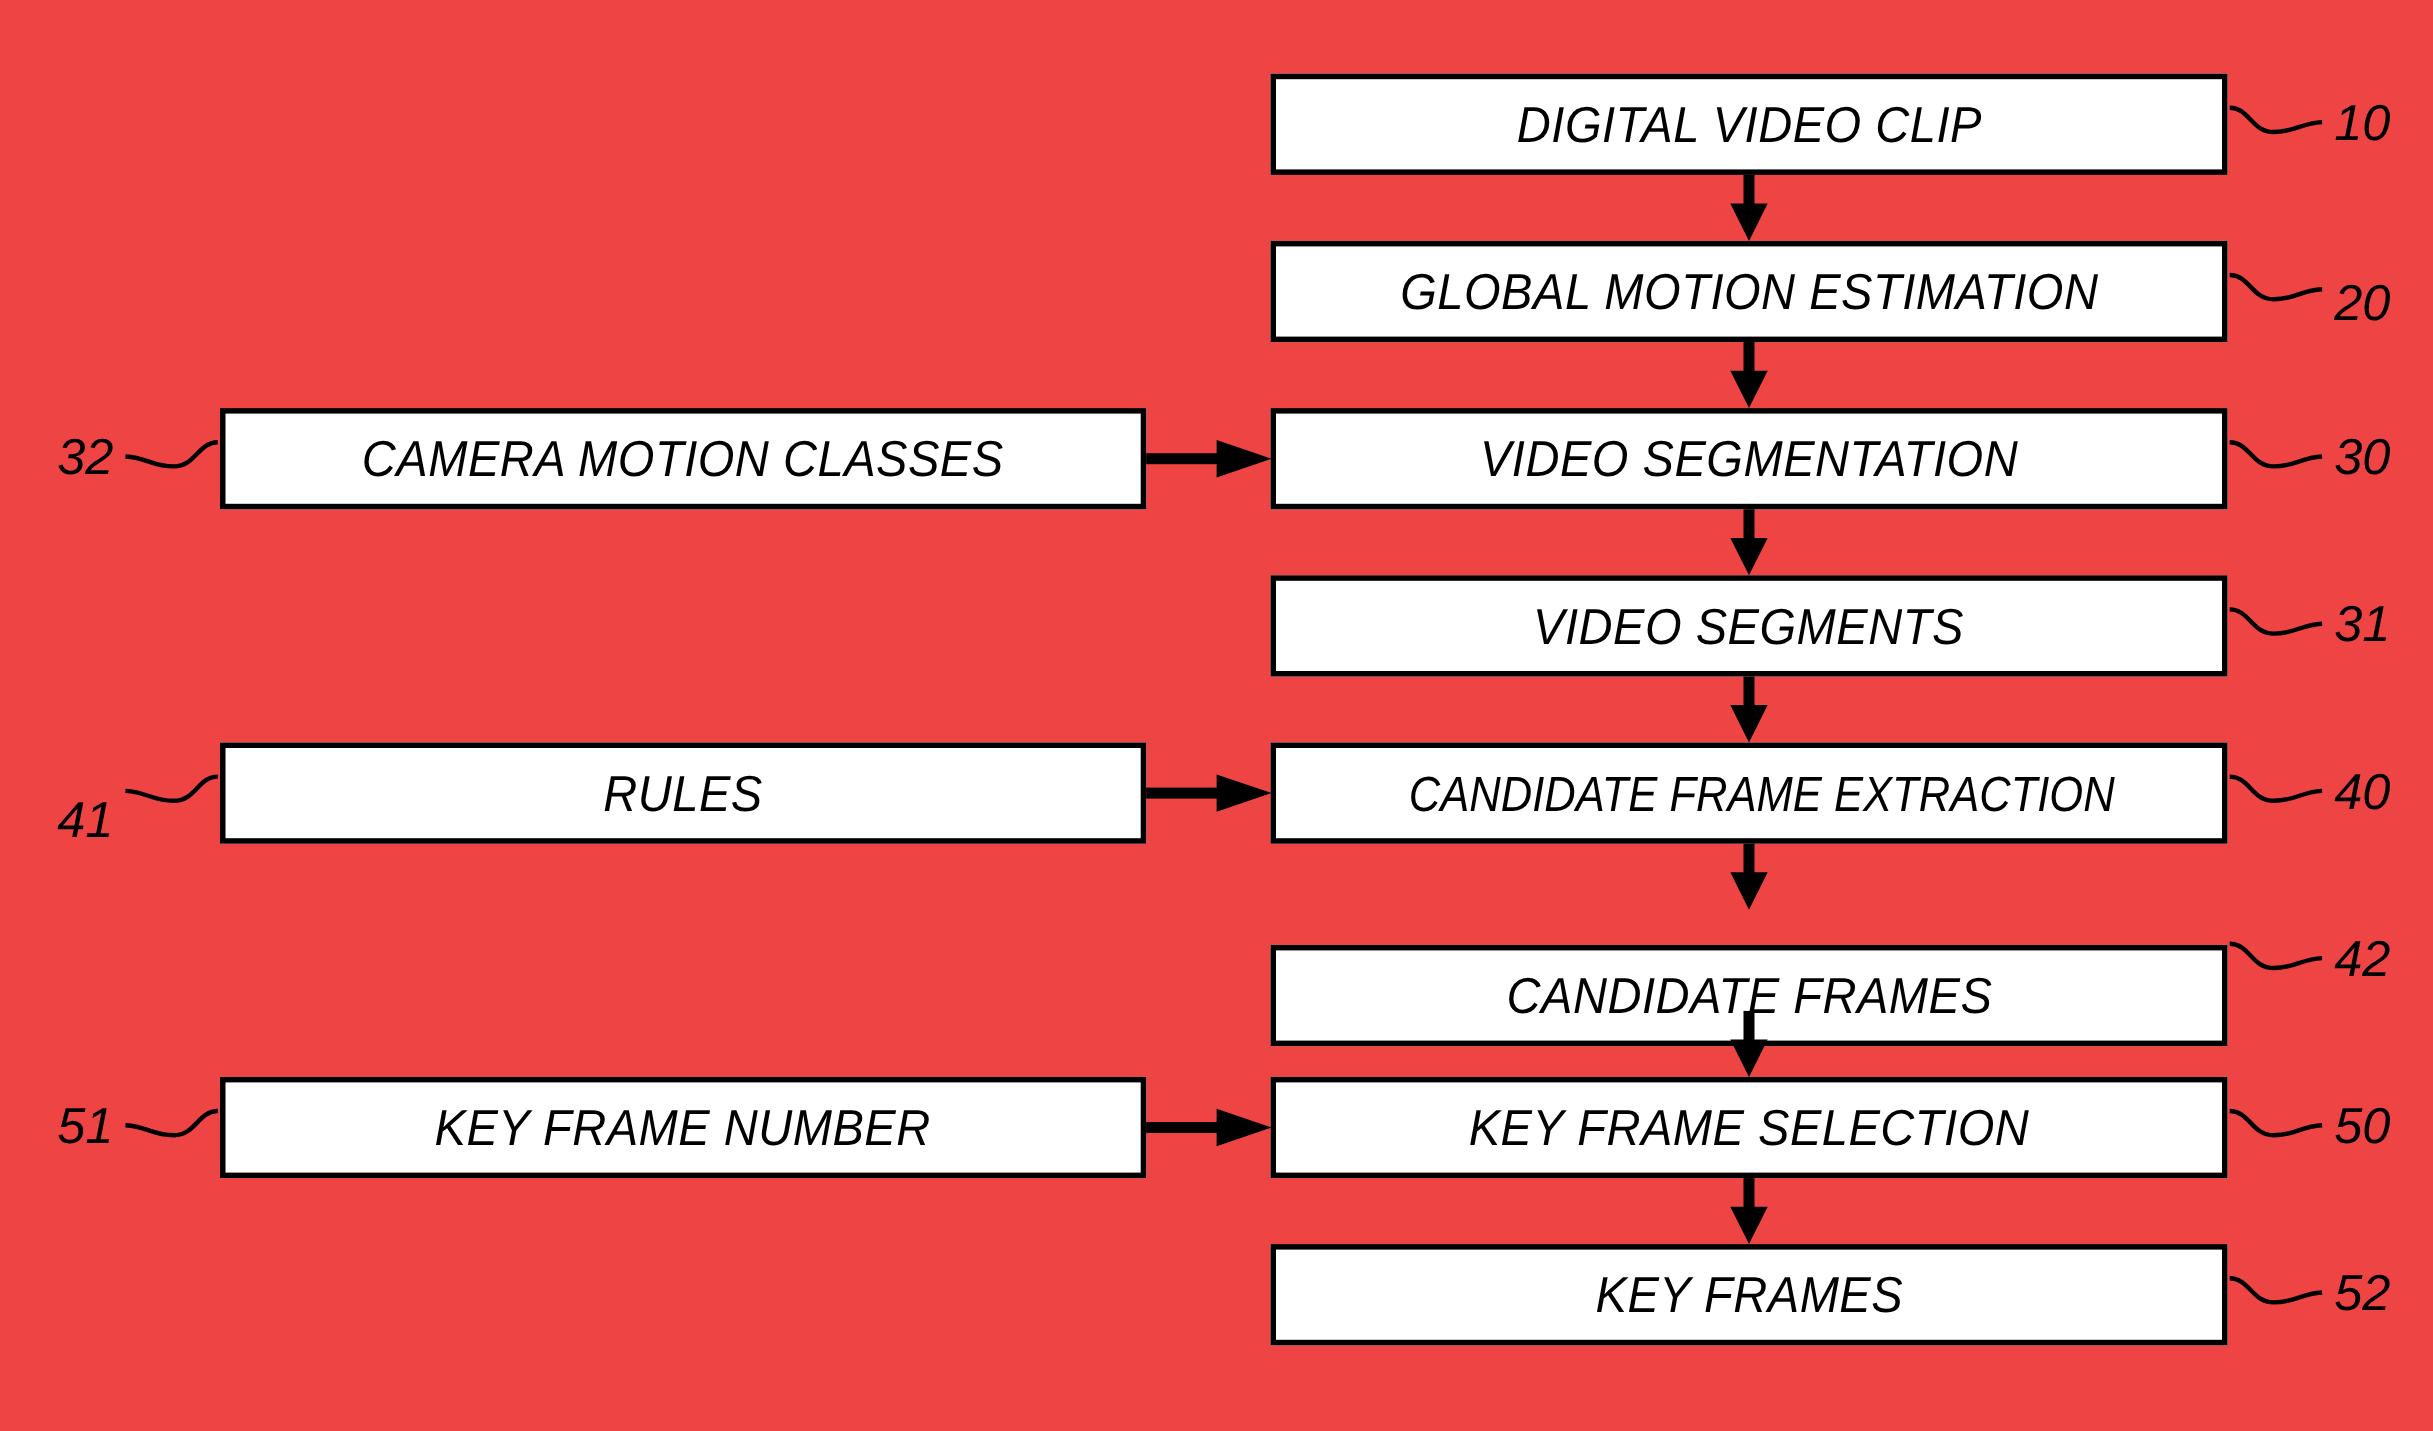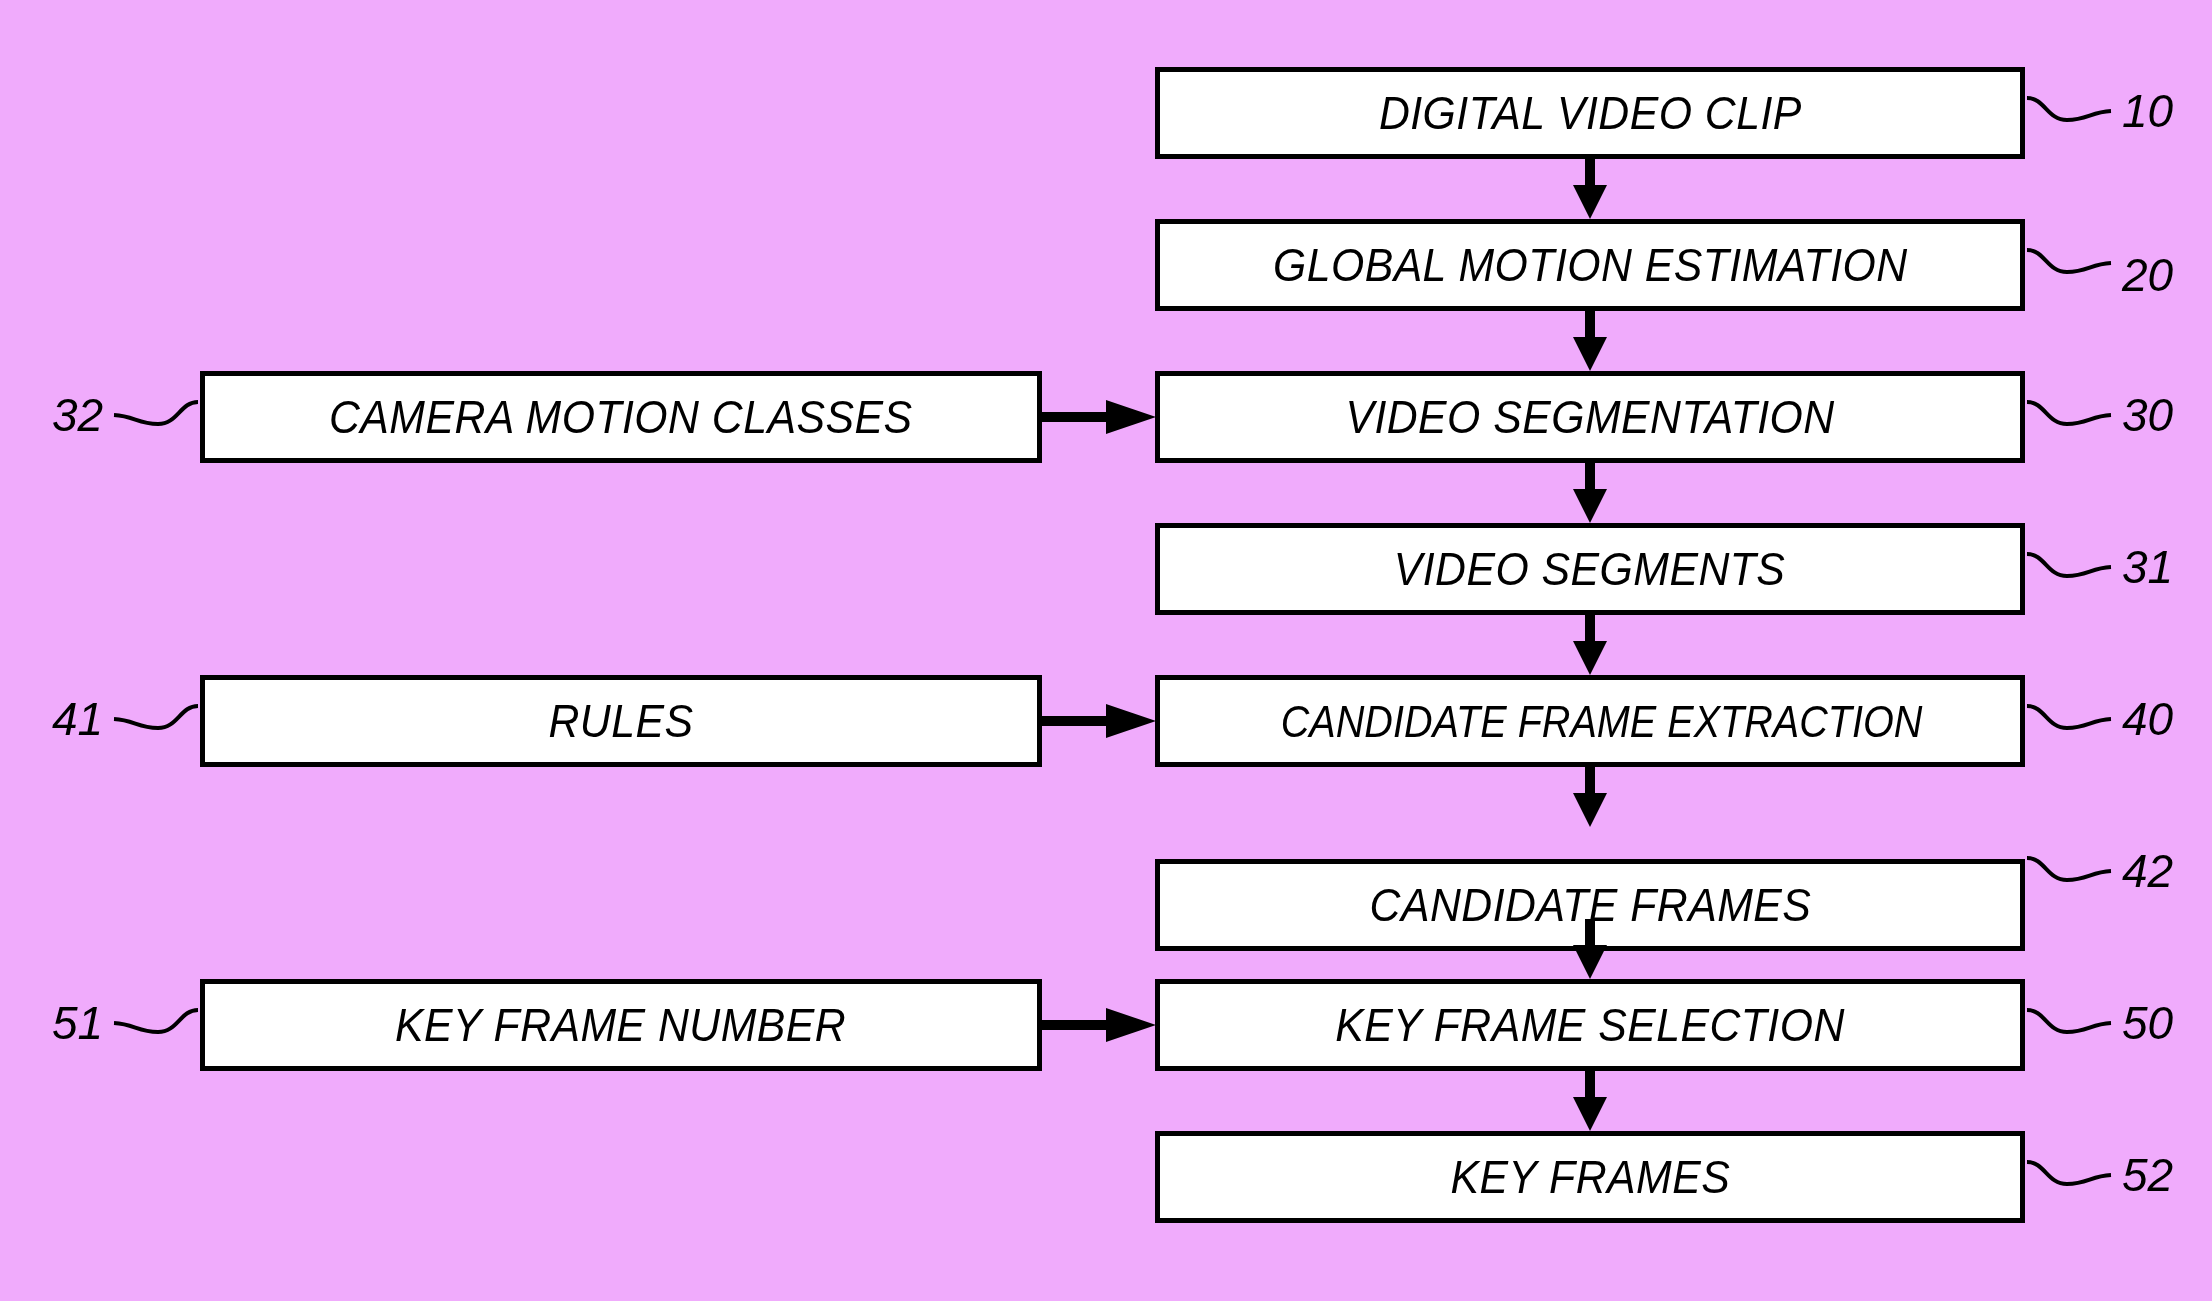--- a/index.html
+++ b/index.html
@@ -8,21 +8,21 @@
     padding: 0;
     background: #ffffff;
   }
   body {
     font-family: "Liberation Sans", sans-serif;
   }
   #diagram {
     position: relative;
     width: 2212px;
     height: 1301px;
-    background: #f0abfc;
+    background: #ef4444;
     overflow: hidden;
   }
 
   
   .box {
     position: absolute;
     box-sizing: border-box;
     background: #ffffff;
     border: 5px solid #000000;
     display: flex;
@@ -208,16 +208,16 @@
     <path d="M2,21 C22,22 26,30 46,30 C66,30 68,8 86,8" fill="none" stroke="#000000" stroke-width="4"></path>
   </svg>
   <svg class="leader" style="left:112px; top:698px; width:88px; height:44px;" viewBox="0 0 88 44">
     <path d="M2,21 C22,22 26,30 46,30 C66,30 68,8 86,8" fill="none" stroke="#000000" stroke-width="4"></path>
   </svg>
   <svg class="leader" style="left:112px; top:1002px; width:88px; height:44px;" viewBox="0 0 88 44">
     <path d="M2,21 C22,22 26,30 46,30 C66,30 68,8 86,8" fill="none" stroke="#000000" stroke-width="4"></path>
   </svg>
 
   <span class="ref" style="left:52px; top:392px;">32</span>
-  <span class="ref" style="left:52px; top:696px;">41</span>
+  <span class="ref" style="left:52px; top:722px;">41</span>
   <span class="ref" style="left:52px; top:1000px;">51</span>
 
 </div>
 
 </body></html>

